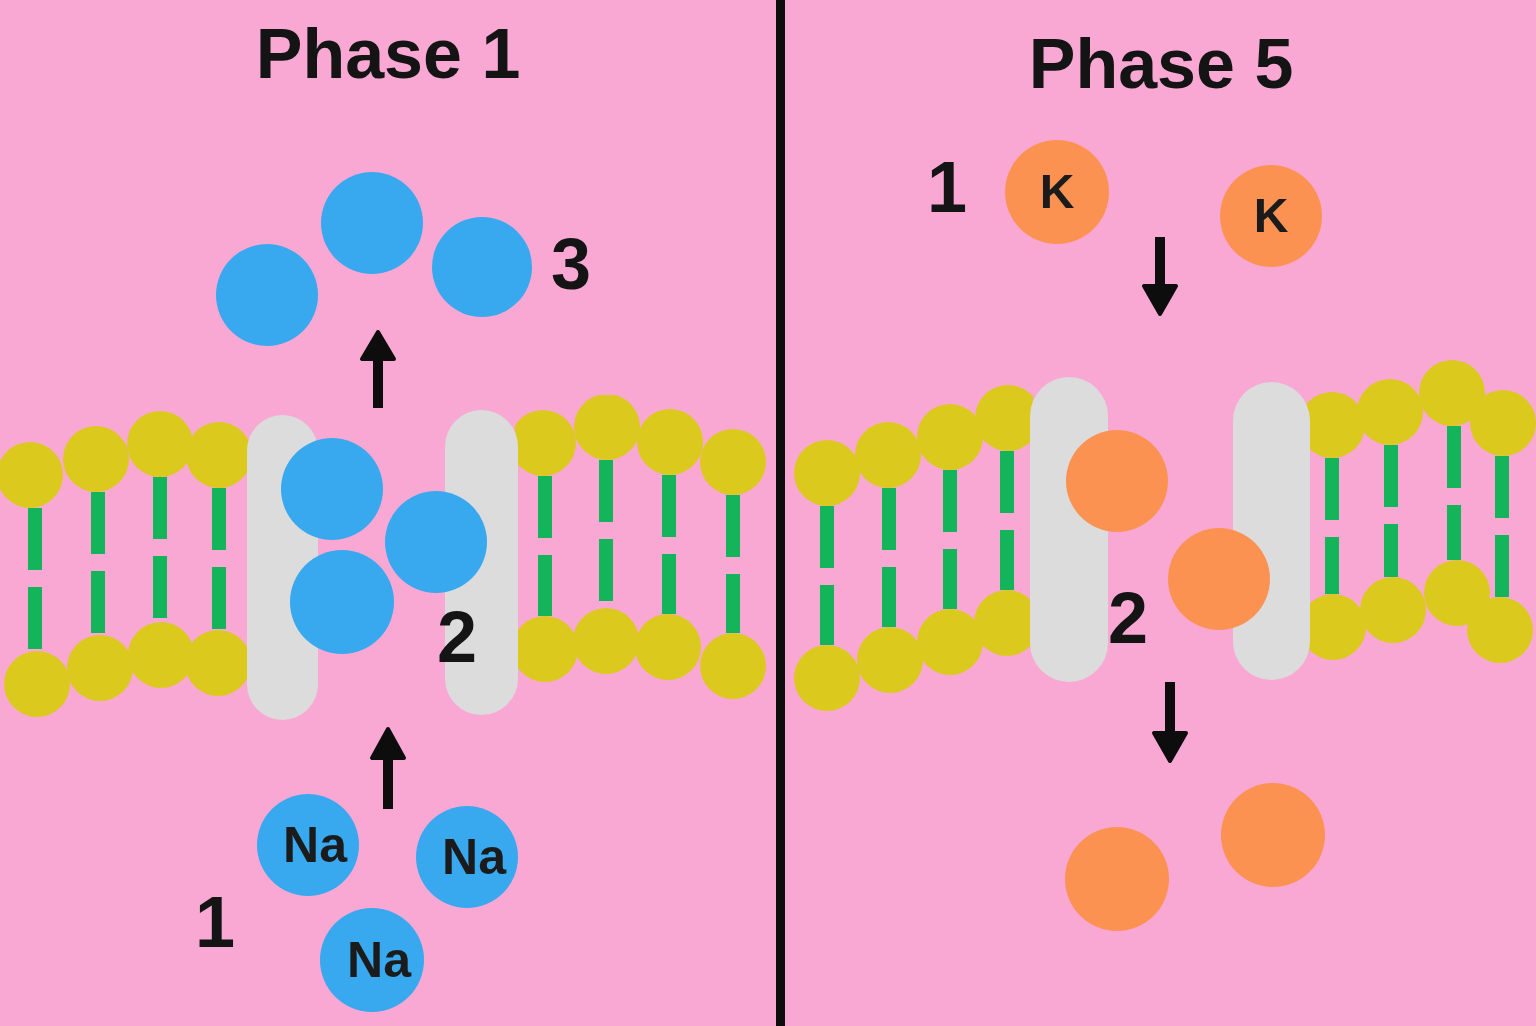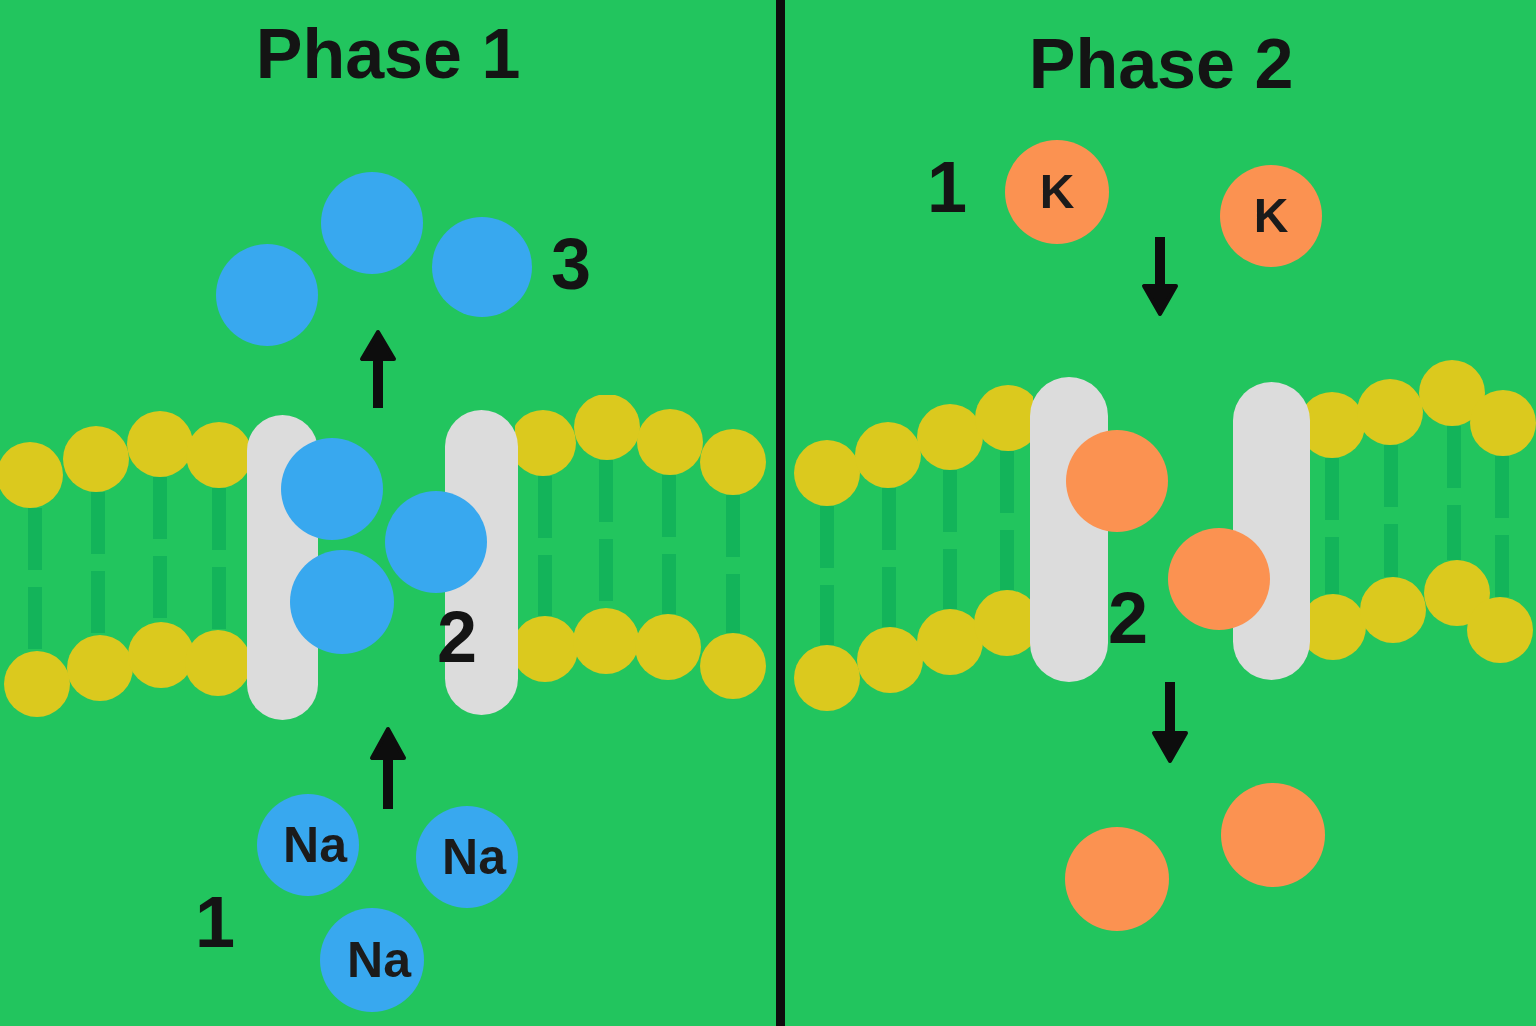--- a/index.html
+++ b/index.html
@@ -1,16 +1,16 @@
 <!DOCTYPE html>
 <html><head>
 <meta charset="utf-8">
 <style>
   html,body{margin:0;padding:0;background:#ffffff;}
-  .canvas{position:relative;width:1536px;height:1026px;background:#22c55e;overflow:hidden;
+  .canvas{position:relative;width:1536px;height:1026px;background:#f9a8d4;overflow:hidden;
           font-family:"Liberation Sans","DejaVu Sans",sans-serif;}
   .panel{position:absolute;inset:0;}
   .abs{position:absolute;}
   .divider{position:absolute;left:776px;top:0;width:9px;height:1026px;background:#0d0d0d;}
   .title{position:absolute;text-align:center;font-size:70px;font-weight:700;color:#141414;line-height:1;}
   .step{position:absolute;width:60px;text-align:center;font-size:72px;font-weight:700;color:#141414;line-height:1;}
   .pillar{position:absolute;background:#dcdcdc;border-radius:40px;}
   .ion{position:absolute;border-radius:50%;display:flex;align-items:center;justify-content:center;}
   .ion-blue{background:#38a8ef;}
   .ion-orange{background:#fb9251;}
@@ -93,21 +93,21 @@
       <polygon class="arrow-head" points="24,4 8,33 40,33"></polygon>
     </svg>
     <svg class="abs" style="left:354px;top:328px" width="48" height="84">
       <line class="arrow-stroke" x1="24" y1="80" x2="24" y2="28"></line>
       <polygon class="arrow-head" points="24,4 8,31 40,31"></polygon>
     </svg>
   </section>
 
   <section class="panel">
 
-    <div class="title" style="left:786px;top:29px;width:750px">Phase 2</div>
+    <div class="title" style="left:786px;top:29px;width:750px">Phase 5</div>
 
     <svg class="abs" style="left:778px;top:385px" width="255" height="330" viewBox="0 0 255 330">
       <circle class="lipid-head" cx="49" cy="88" r="33"></circle>
       <circle class="lipid-head" cx="110" cy="70" r="33"></circle>
       <circle class="lipid-head" cx="172" cy="52" r="33"></circle>
       <circle class="lipid-head" cx="230" cy="33" r="33"></circle>
       <circle class="lipid-head" cx="49" cy="293" r="33"></circle>
       <circle class="lipid-head" cx="112" cy="275" r="33"></circle>
       <circle class="lipid-head" cx="172" cy="257" r="33"></circle>
       <circle class="lipid-head" cx="229" cy="238" r="33"></circle>

